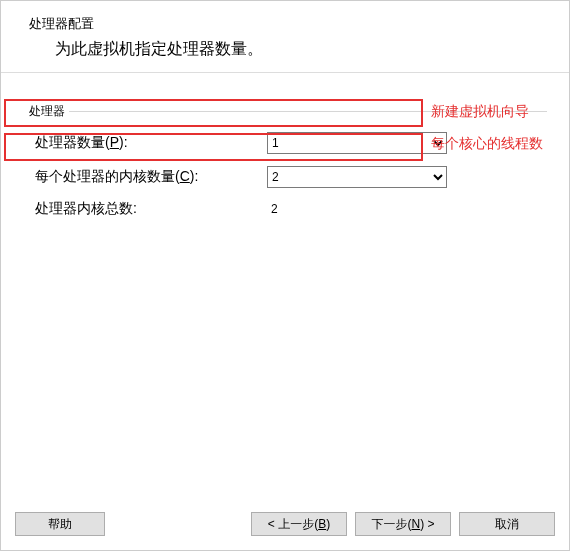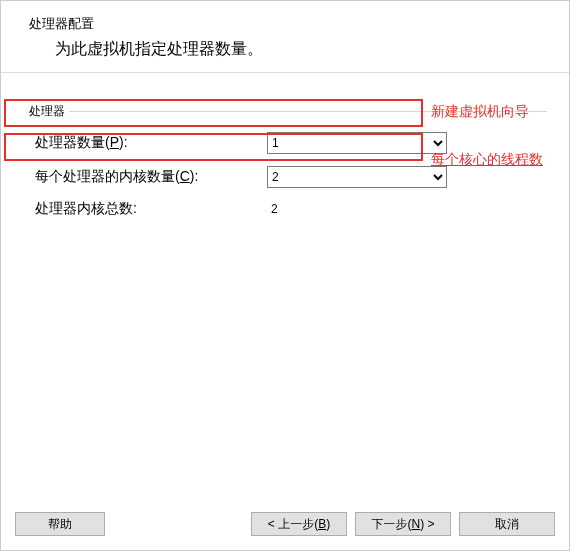--- a/index.html
+++ b/index.html
@@ -178,21 +178,21 @@
         <div class="row-label">处理器内核总数:</div>
         <div class="row-static-value">2</div>
       </div>
 
     </fieldset>
 
     <div class="redbox" style="left:3px; top:26px; width:419px; height:28px;"></div>
     <div class="redbox" style="left:3px; top:60px; width:419px; height:28px;"></div>
 
     <div class="annotation" style="left:430px; top:28px; width:130px;">新建虚拟机向导</div>
-    <div class="annotation" style="left:430px; top:76px; width:130px;text-decoration:underline;">每个核心的线程数</div>
+    <div class="annotation" style="left:430px; top:60px; width:130px;">每个核心的线程数</div>
   </div>
 
   <div class="bottom-bar">
     <button class="win-btn help">帮助</button>
     <div class="spacer"></div>
     <button class="win-btn">
       <span>&lt; 上一步(</span><span class="ukey">B</span><span>)</span>
     </button>
     <button class="win-btn">
       <span>下一步(</span><span class="ukey">N</span><span>) &gt;</span>

